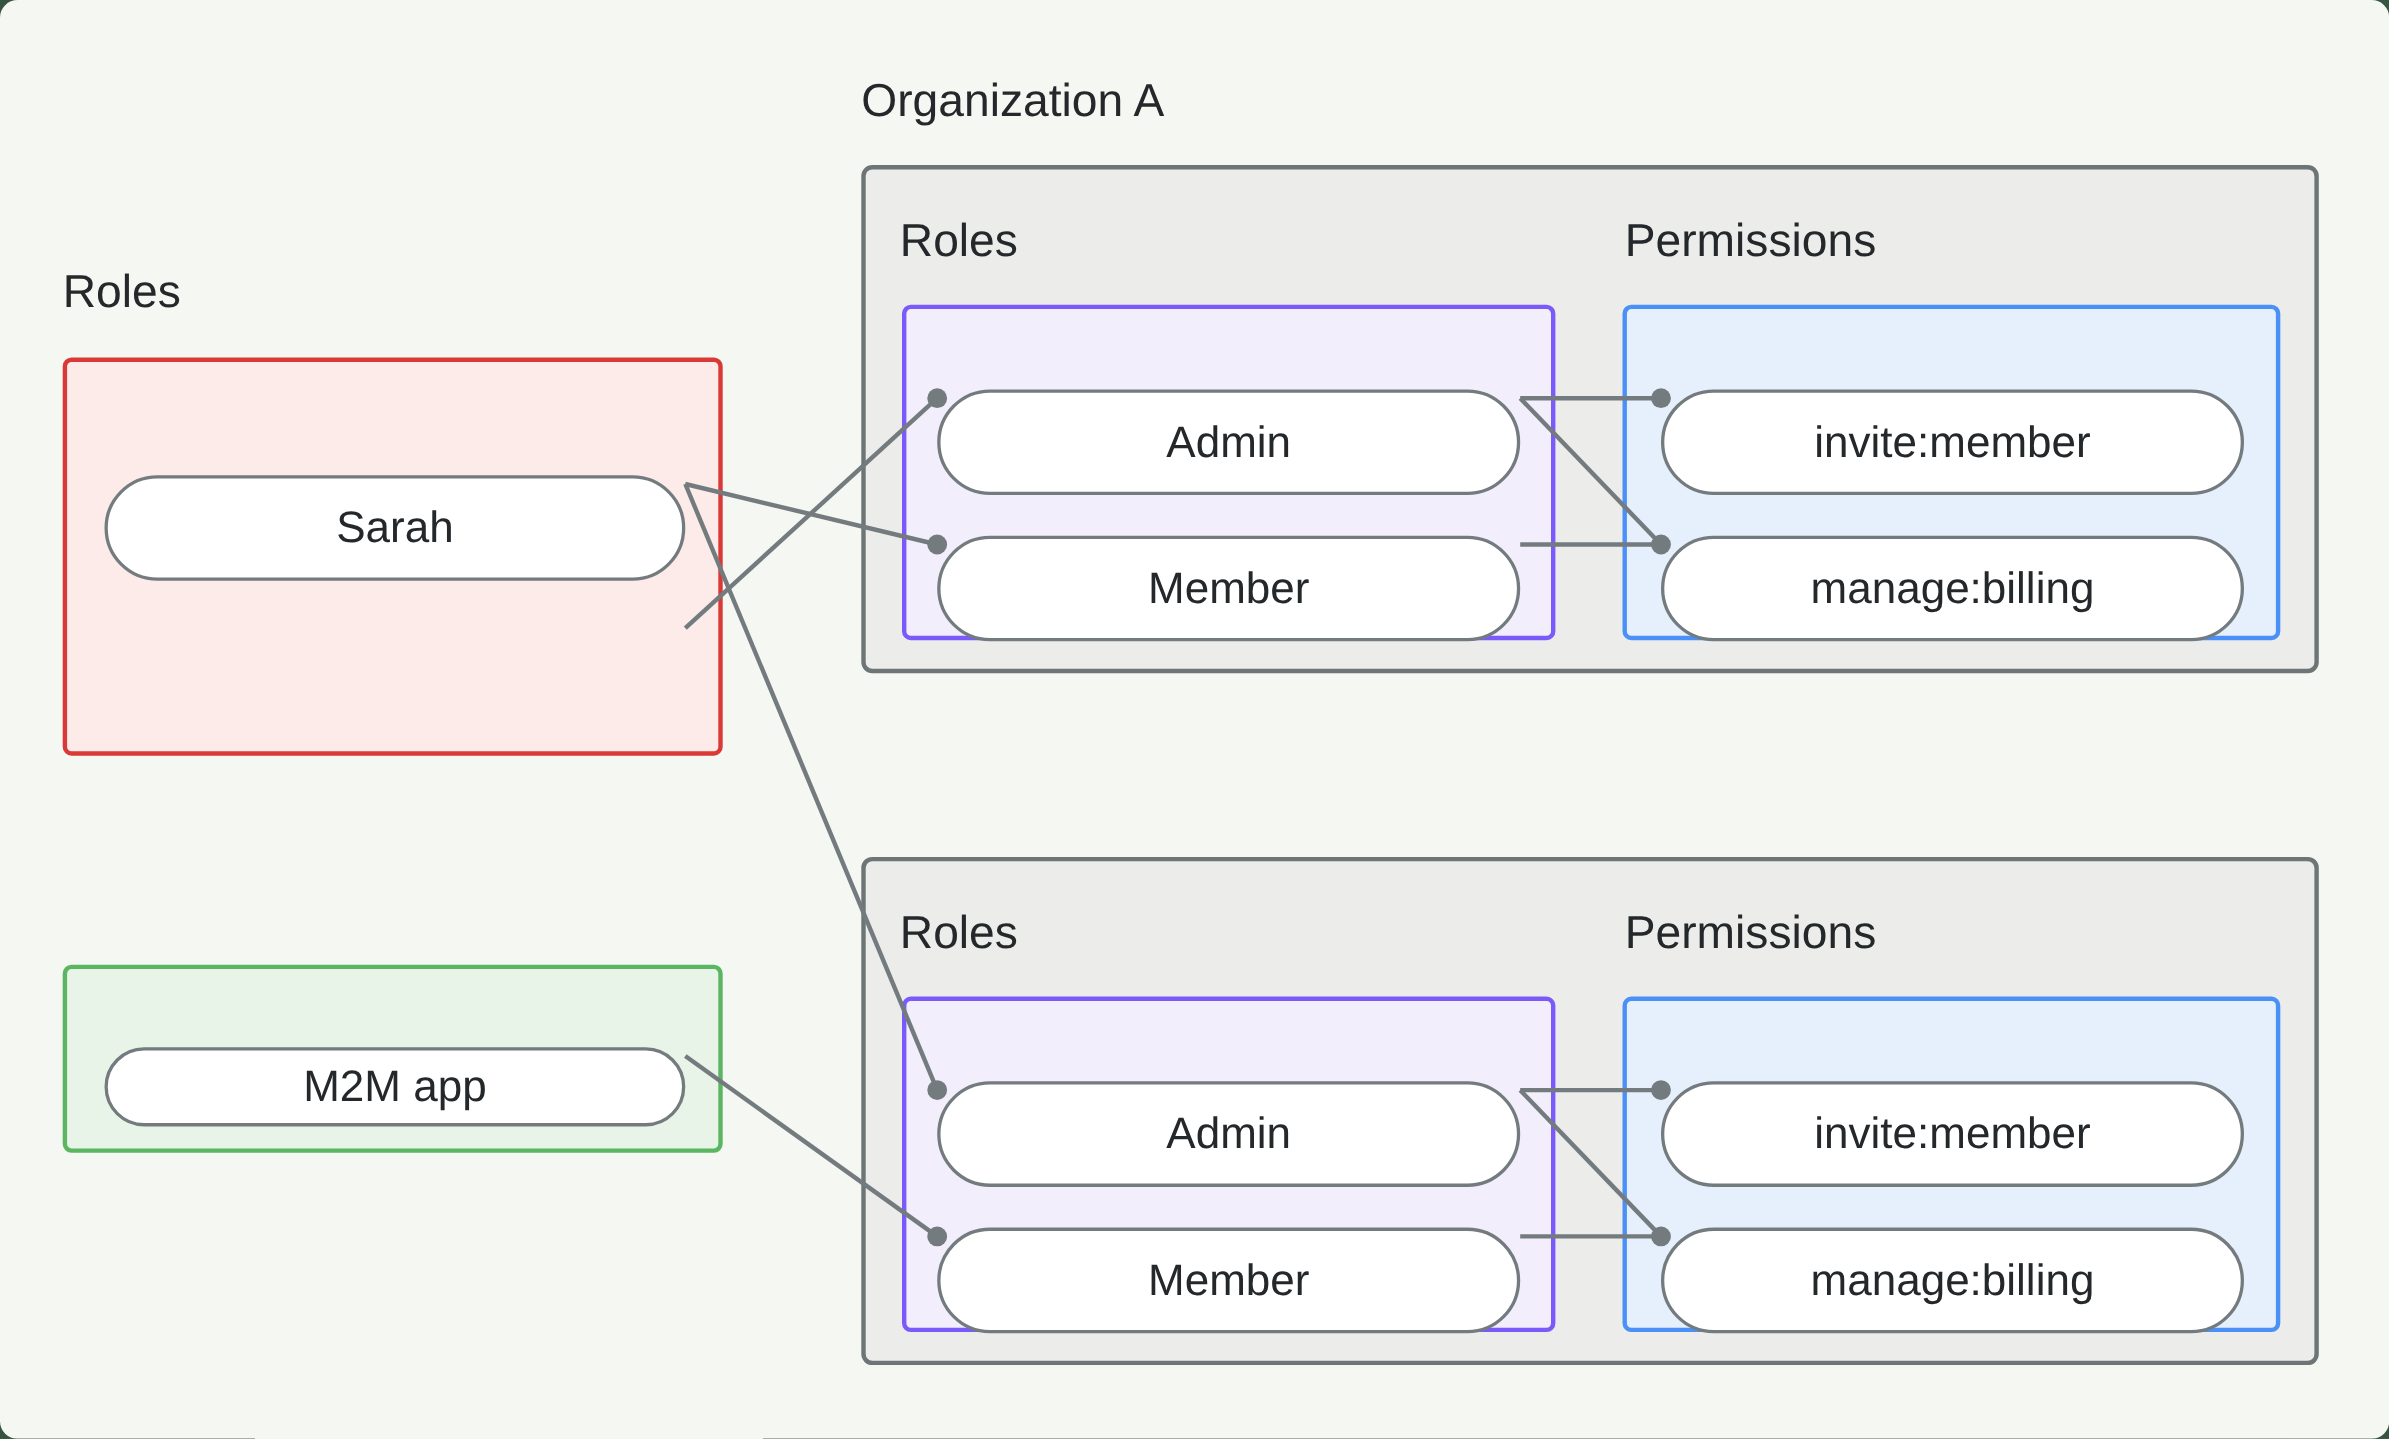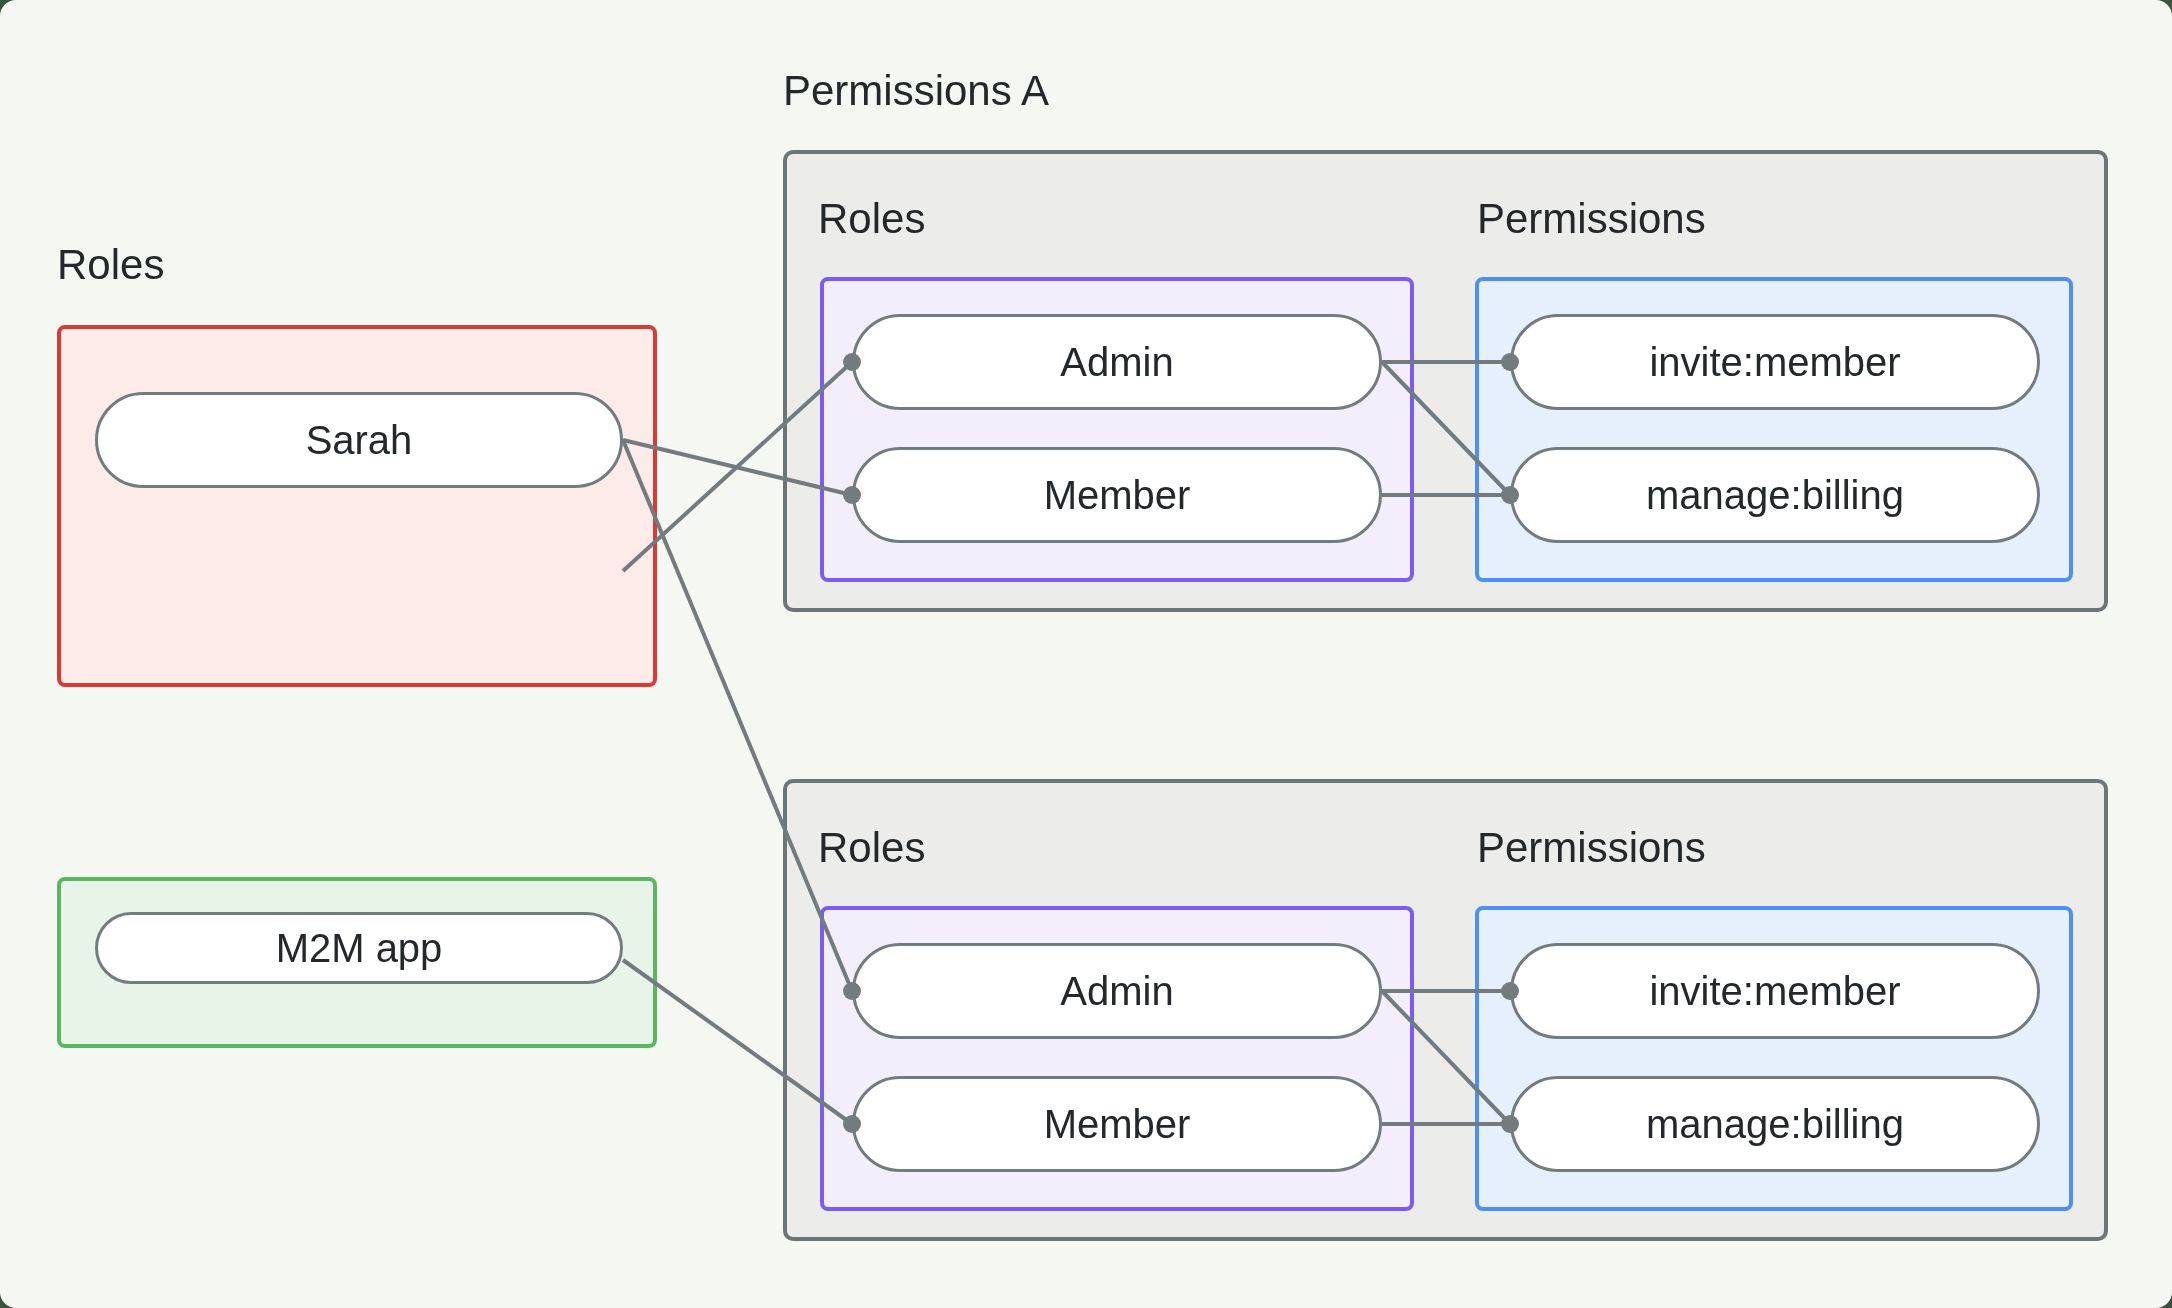--- a/index.html
+++ b/index.html
@@ -17,21 +17,21 @@
     position:absolute;box-sizing:border-box;border-radius:10px;
     background:#ececeb;border:4px solid #6e7577;
   }
   .users-box{left:57px;top:325px;width:600px;height:362px;background:#fcebe9;border:4px solid #d93a35;}
   .m2m-box{left:57px;top:877px;width:600px;height:171px;background:#e9f4e9;border:4px solid #5bb661;}
   .roles-box{background:#f3eefc;border:4px solid #7a5af8;}
   .perms-box{background:#e5f0fc;border:4px solid #4a90f6;}
   .pill{
     position:absolute;box-sizing:border-box;display:flex;align-items:center;justify-content:center;
     background:#ffffff;border:3px solid #747b7e;border-radius:60px;
-    font-size:40px;color:#24282b;white-space:nowrap;
+    font-size:40px;color:#24282b;white-space:nowrap;margin-top:40px;
   }
   .label-users{left:57px;top:242px;}
   .label-m2m{left:57px;top:796px;}
   .pill-sarah{left:95px;top:392px;width:528px;height:96px;}
   .pill-john{left:95px;top:523px;width:528px;height:96px;}
   .pill-m2m{left:95px;top:912px;width:528px;height:72px;}
 
   .label-orga{left:783px;top:68px;}
   .orga-box{left:783px;top:150px;width:1325px;height:462px;}
   .label-roles-a{left:818px;top:196px;}
@@ -65,21 +65,21 @@
   <div class="group-box users-box"></div>
   <div class="pill pill-sarah">
     <span>Sarah</span>
   </div>
 
   <div class="group-box m2m-box"></div>
   <div class="pill pill-m2m">
     <span>M2M app</span>
   </div>
 
-  <div class="sect-label label-orga">Permissions A</div>
+  <div class="sect-label label-orga">Organization A</div>
   <div class="org-box orga-box"></div>
   <div class="sect-label label-roles-a">Roles</div>
   <div class="sect-label label-perms-a">Permissions</div>
   <div class="group-box roles-box roles-a"></div>
   <div class="group-box perms-box perms-a"></div>
   <div class="pill pill-admin-a">
     <span>Admin</span>
   </div>
   <div class="pill pill-member-a">
     <span>Member</span>

